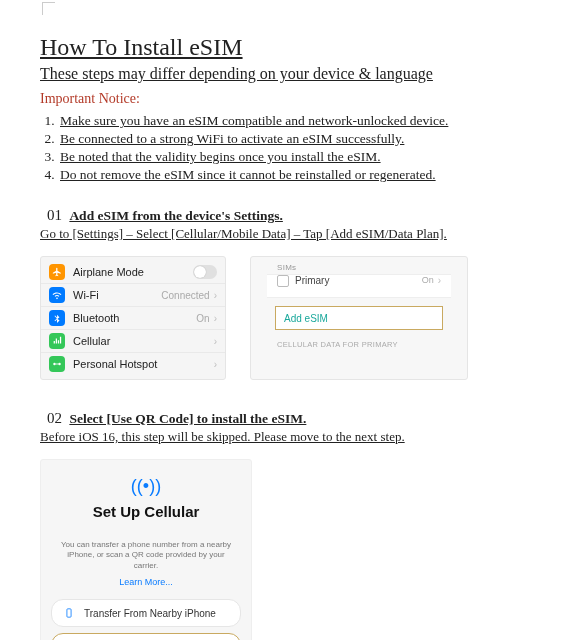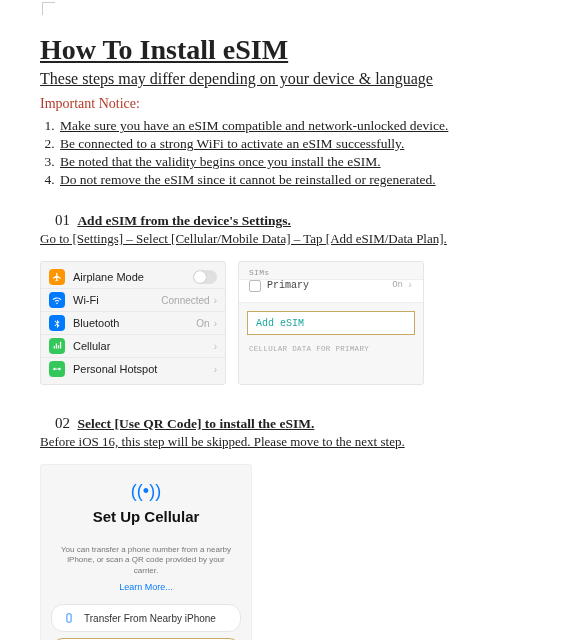--- a/index.html
+++ b/index.html
@@ -1,40 +1,40 @@
 <!DOCTYPE html>
 <html><head>
 <meta charset="utf-8">
 <style>
   html,body{margin:0;padding:0;background:#fff;font-family:Georgia,'Times New Roman',serif;color:#222;width:588px}
   .page{position:relative;width:544px;margin-left:40px;padding-top:12px}
   .crop{position:absolute;width:12px;height:12px}
   .crop.tl{left:2px;top:2px;border-left:1px solid #ccc;border-top:1px solid #ccc}
-  h1{font-family:Georgia,serif;font-weight:700;font-size:28px;text-decoration:underline;margin:22px 0 4px 0}
+  h1{font-family:Georgia,serif;font-weight:400;font-size:24px;text-decoration:underline;margin:22px 0 4px 0}
   .intro{font-size:16px;margin:2px 0 8px 0;text-decoration:underline}
   .imp{font-size:14px;color:#b33a28;margin:0 0 6px 0}
   ol.notes{margin:0 0 24px 18px;padding:0;font-size:13.5px}
   ol.notes li{text-decoration:underline;margin:2px 0;padding-left:2px}
-  .stephead{font-size:13.5px;margin:6px 0 2px 15px}
+  .stephead{font-size:13.5px;margin:6px 0 2px 7px}
   .stephead .num{font-size:15px;font-weight:400;margin-right:4px}
   .stephead b{text-decoration:underline}
   .subline{font-size:13px;text-decoration:underline;margin:0 0 14px 0}
   
-  .shot1{display:flex;gap:12px;margin-bottom:30px}
+  .shot1{display:flex;gap:24px;margin-bottom:30px}
   .settings{width:184px;background:#f5f5f5;border:1px solid #e5e5e5;border-radius:3px;padding:4px 0;font-family:-apple-system,Helvetica,Arial,sans-serif;font-size:11px}
   .row{display:flex;align-items:center;height:22px;padding:0 8px;border-bottom:1px solid #e9e9e9;position:relative}
   .row:last-child{border-bottom:none}
   .ico{width:16px;height:16px;border-radius:4px;margin-right:8px;display:flex;align-items:center;justify-content:center}
   .ico svg{width:10px;height:10px;fill:#fff}
   .lbl{flex:1;color:#222}
   .val{color:#aaa;font-size:10px;margin-right:4px}
   .chev{color:#c0c0c0;font-size:10px}
   .toggle{width:24px;height:14px;border-radius:7px;background:#e0e0e0;position:relative}
   .toggle::after{content:'';position:absolute;width:12px;height:12px;border-radius:50%;background:#fff;top:1px;left:1px;box-shadow:0 0 1px rgba(0,0,0,.3)}
-  .simspane{width:184px;border:1px solid #e5e5e5;background:#f7f7f7;border-radius:3px;font-family:Liberation Mono, monospace;font-size:10px;padding:6px 0}
+  .simspane{width:184px;border:1px solid #e5e5e5;background:#f7f7f7;border-radius:3px;font-family:Liberation Sans, sans-serif;font-size:10px;padding:6px 16px}
   .simshdr{color:#999;font-size:8px;padding:0 10px 2px;letter-spacing:.3px}
   .primary{display:flex;align-items:flex-start;background:#fff;height:22px;padding:0 10px;border-top:1px solid #eee;border-bottom:1px solid #eee}
   .primary .sq{width:10px;height:10px;border:1px solid #bbb;border-radius:2px;margin-right:6px}
   .primary .txt{flex:1;color:#444}
   .primary .on{color:#aaa;font-size:9px;margin-right:4px}
   .addesim{margin:8px 8px 10px;border:1px solid #c9a960;height:22px;display:flex;align-items:center;padding:0 8px;color:#1aa89b;font-size:10px;background:#fff}
   .cellhdr{color:#aaa;font-size:7.5px;padding:0 10px 3px;letter-spacing:.3px}
   .pills{display:flex;gap:4px;padding:0 8px}
   .pill{flex:1;background:#fff;border:1px solid #e3e3e3;border-radius:3px;height:16px;display:flex;align-items:center;justify-content:center;font-size:8px;color:#666}
   .pill.active{background:#e8e8e8}

